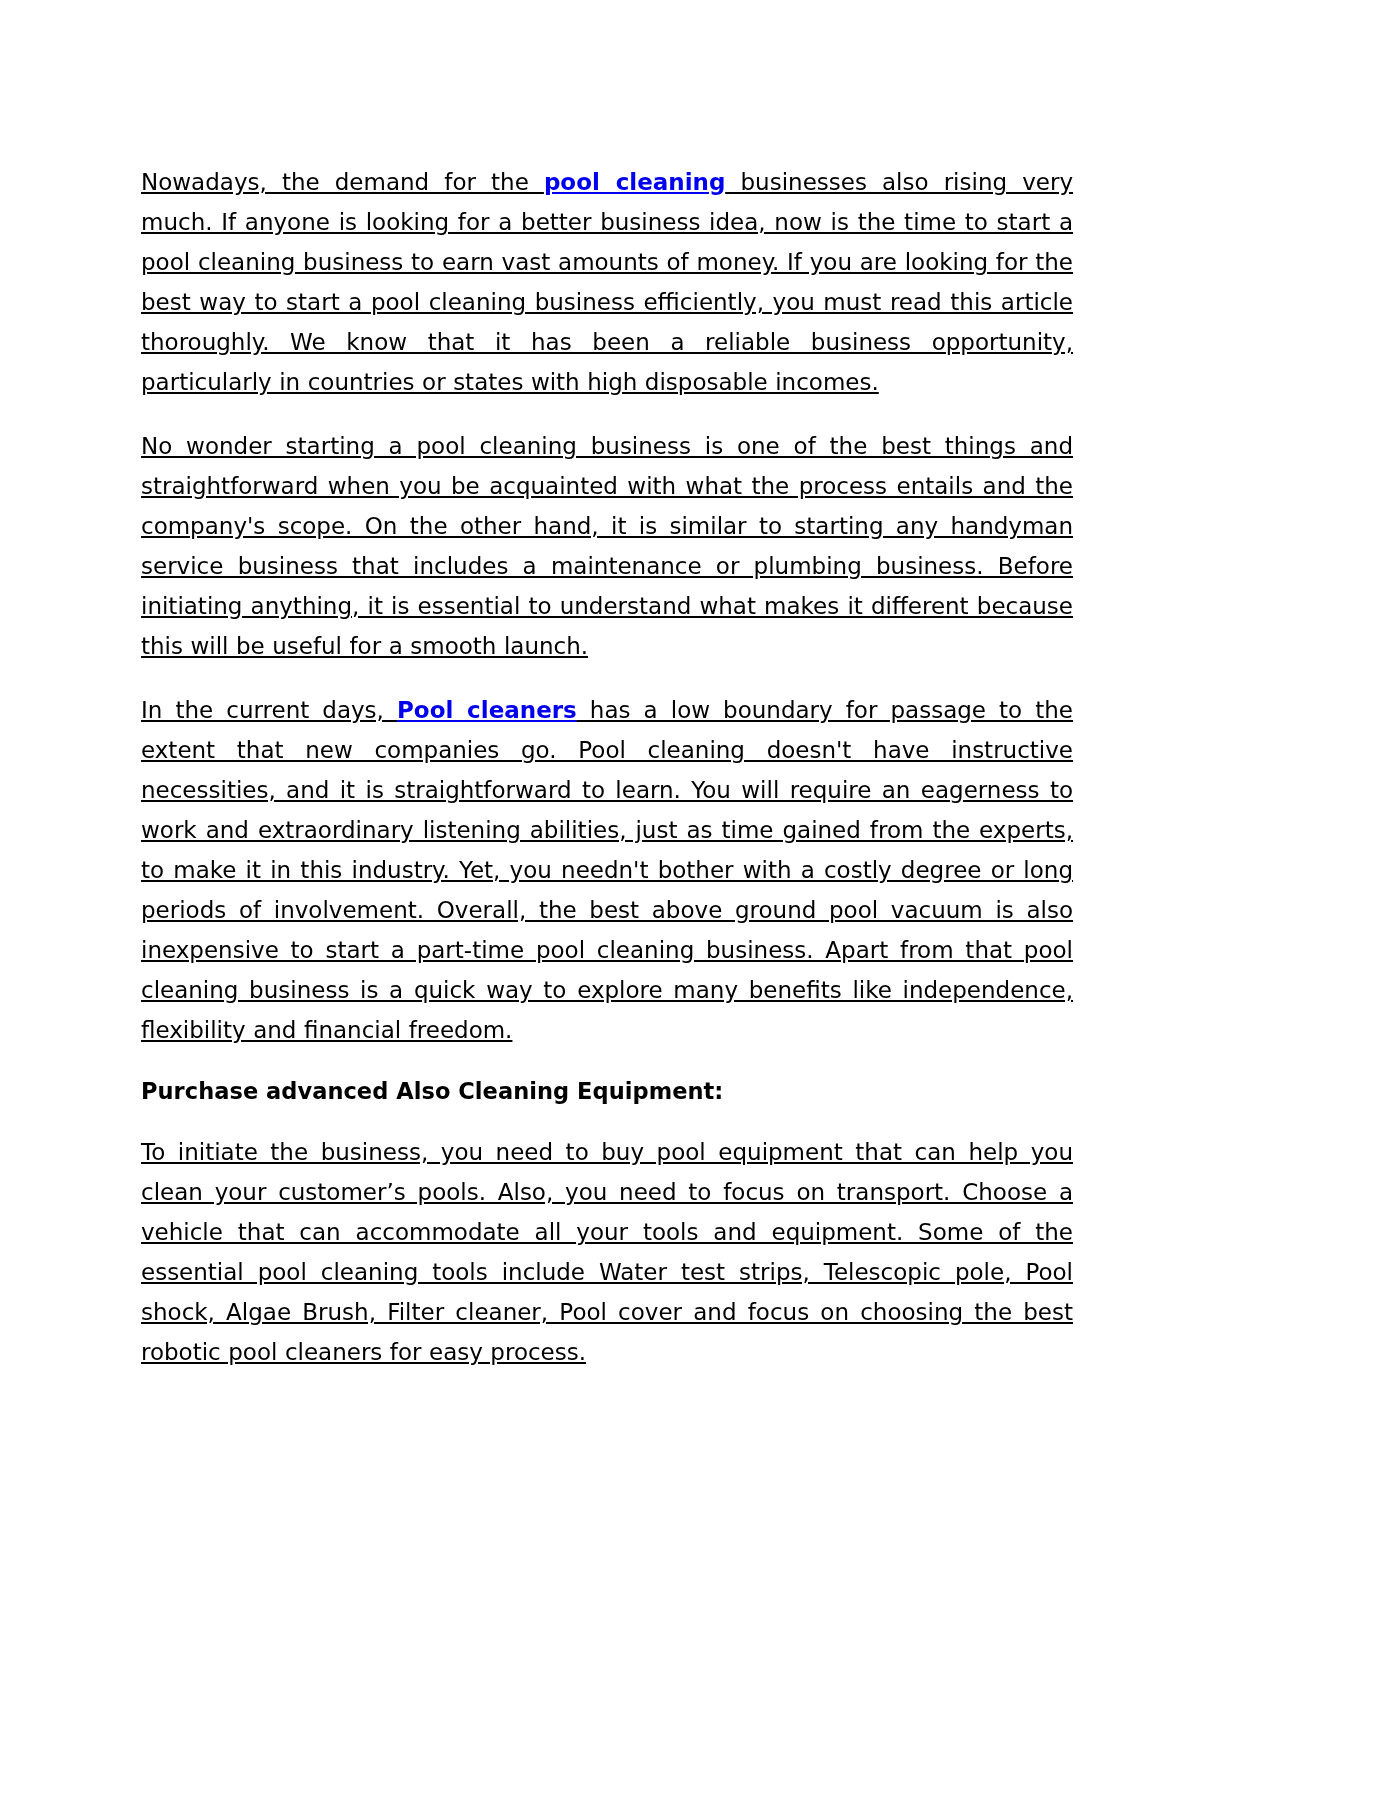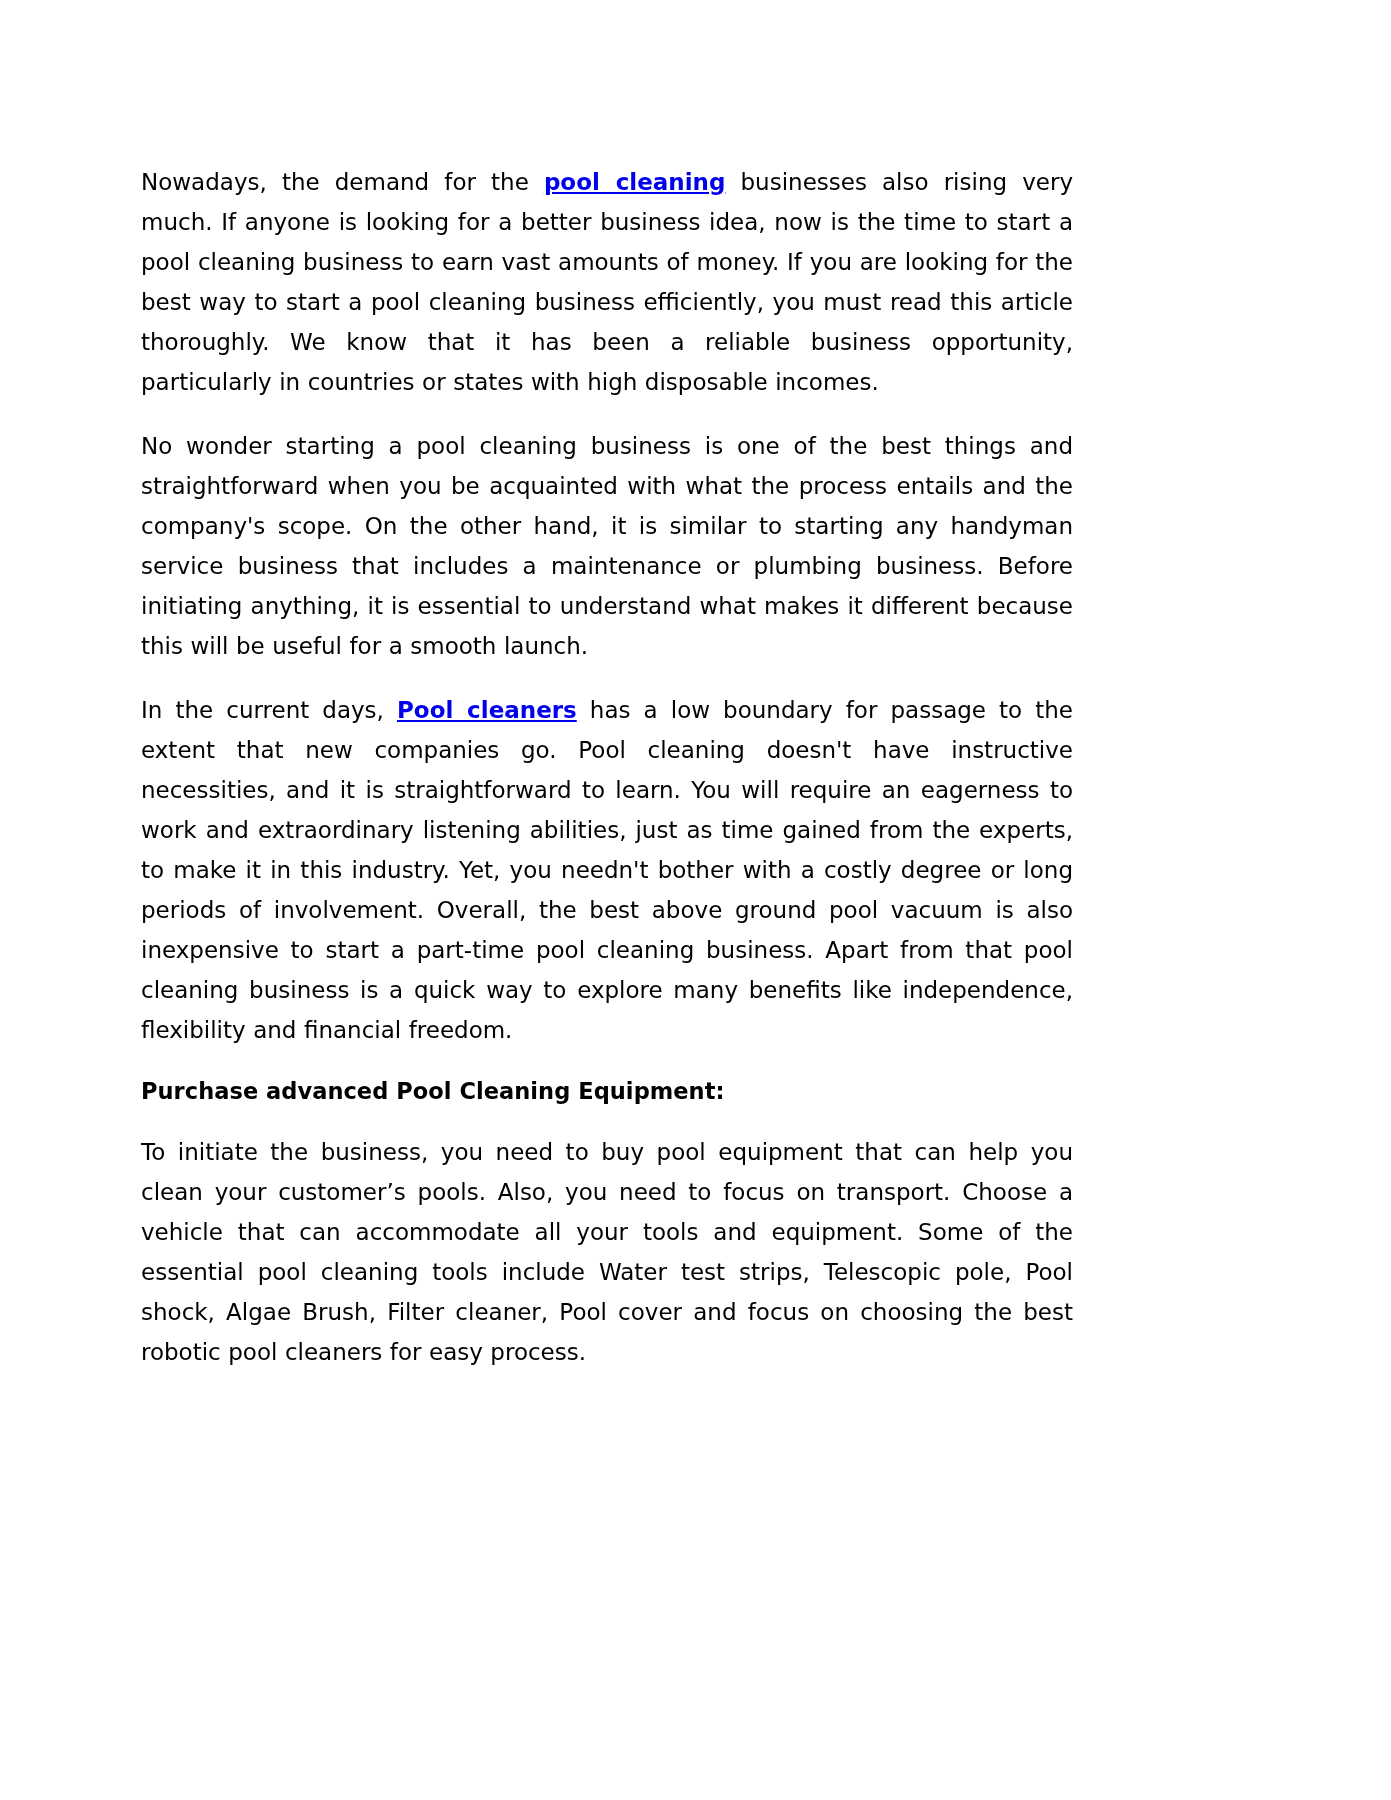--- a/index.html
+++ b/index.html
@@ -33,20 +33,21 @@
     margin: 0 0 34px 0;
     letter-spacing: 0.1px;
   }
   .para {
     text-align: justify;
     text-justify: inter-word;
     font-size: 23px;
     line-height: 40px;
     margin: 0 0 24px 0;
     word-spacing: 0.2px;
+    text-decoration: underline;
   }
   .heading {
     font-weight: bold;
     font-size: 22.5px;
     line-height: 34px;
     margin: 10px 0 24px 0;
     text-align: left;
     letter-spacing: 0.05px;
   }
   a.doclink {
@@ -62,19 +63,19 @@
   <div class="content">
 
     <h1 class="doc-title"></h1>
 
     <p class="para"><span>Nowadays, the demand for the </span><a class="doclink" href="#">pool cleaning</a><span> businesses also rising very much. If anyone is looking for a better business idea, now is the time to start a pool cleaning business to earn vast amounts of money. If you are looking for the best way to start a pool cleaning business efficiently, you must read this article thoroughly. We know that it has been a reliable business opportunity, particularly in countries or states with high disposable incomes.</span></p>
 
     <p class="para">No wonder starting a pool cleaning business is one of the best things and straightforward when you be acquainted with what the process entails and the company's scope. On the other hand, it is similar to starting any handyman service business that includes a maintenance or plumbing business. Before initiating anything, it is essential to understand what makes it different because this will be useful for a smooth launch.</p>
 
     <p class="para"><span>In the current days, </span><a class="doclink" href="#">Pool cleaners</a><span> has a low boundary for passage to the extent that new companies go. Pool cleaning doesn't have instructive necessities, and it is straightforward to learn. You will require an eagerness to work and extraordinary listening abilities, just as time gained from the experts, to make it in this industry. Yet, you needn't bother with a costly degree or long periods of involvement. Overall, the best above ground pool vacuum is also inexpensive to start a part-time pool cleaning business. Apart from that pool cleaning business is a quick way to explore many benefits like independence, flexibility and financial freedom.</span></p>
 
-    <h2 class="heading">Purchase advanced Pool Cleaning Equipment:</h2>
+    <h2 class="heading">Purchase advanced Also Cleaning Equipment:</h2>
 
     <p class="para">To initiate the business, you need to buy pool equipment that can help you clean your customer’s pools. Also, you need to focus on transport. Choose a vehicle that can accommodate all your tools and equipment.  Some of the essential pool cleaning tools include Water test strips, Telescopic pole, Pool shock, Algae Brush, Filter cleaner, Pool cover and focus on choosing the best robotic pool cleaners for easy process.</p>
 
 
   </div>
 </div>
 
 </body></html>

